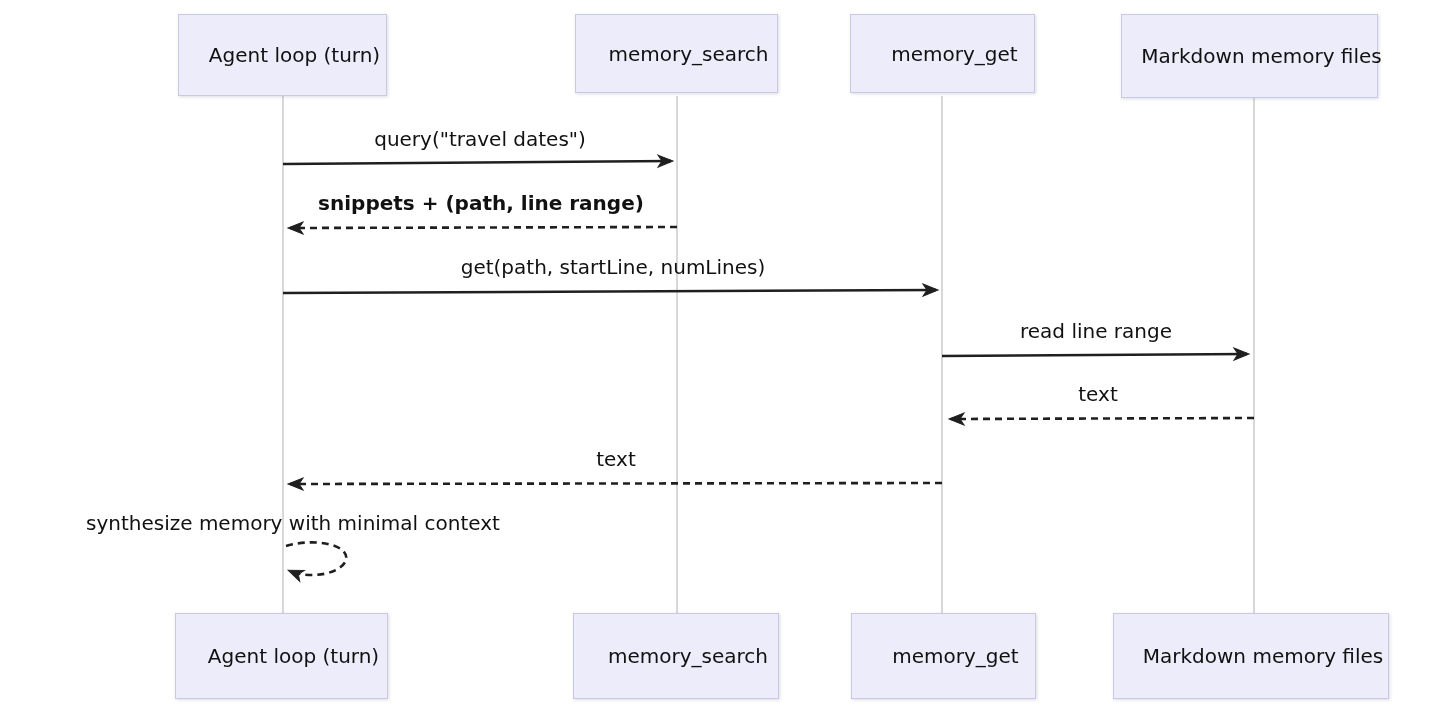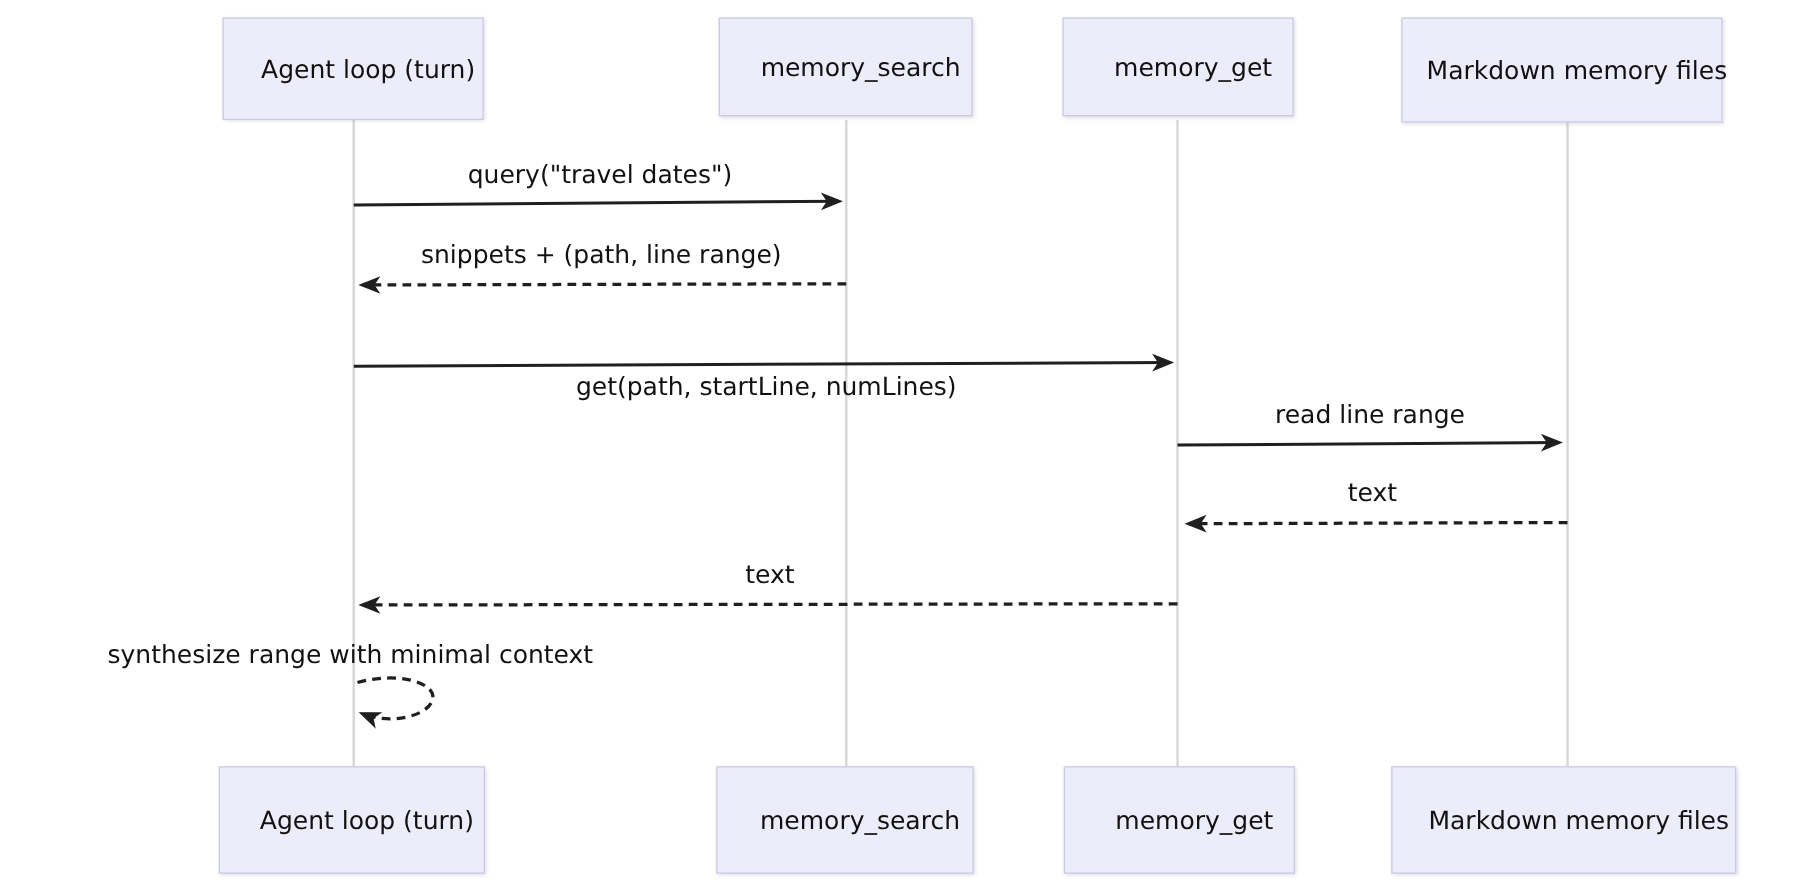--- a/index.html
+++ b/index.html
@@ -79,20 +79,20 @@
   <div class="actor-box" style="left:575px;top:14px;width:203px;height:79px;">memory_search</div>
   <div class="actor-box" style="left:850px;top:14px;width:185px;height:79px;">memory_get</div>
   <div class="actor-box" style="left:1121px;top:14px;width:257px;height:84px;">Markdown memory files</div>
 
   <div class="actor-box" style="left:175px;top:613px;width:213px;height:86px;">Agent loop (turn)</div>
   <div class="actor-box" style="left:573px;top:613px;width:206px;height:86px;">memory_search</div>
   <div class="actor-box" style="left:851px;top:613px;width:185px;height:86px;">memory_get</div>
   <div class="actor-box" style="left:1113px;top:613px;width:276px;height:86px;">Markdown memory files</div>
 
   <div class="msg-label centered" style="left:480px;top:127px;">query("travel dates")</div>
-  <div class="msg-label centered" style="left:481px;top:191px;">snippets + (path, line range)</div>
-  <div class="msg-label centered" style="left:613px;top:255px;margin-top:42px;">get(path, startLine, numLines)</div>
+  <div class="msg-label centered" style="left:481px;top:191px;font-weight:bold;">snippets + (path, line range)</div>
+  <div class="msg-label centered" style="left:613px;top:255px;">get(path, startLine, numLines)</div>
   <div class="msg-label centered" style="left:1096px;top:319px;">read line range</div>
   <div class="msg-label centered" style="left:1098px;top:382px;">text</div>
   <div class="msg-label centered" style="left:616px;top:447px;">text</div>
-  <div class="msg-label" style="left:86px;top:511px;">synthesize range with minimal context</div>
+  <div class="msg-label" style="left:86px;top:511px;">synthesize memory with minimal context</div>
 
 </div>
 
 </body></html>

